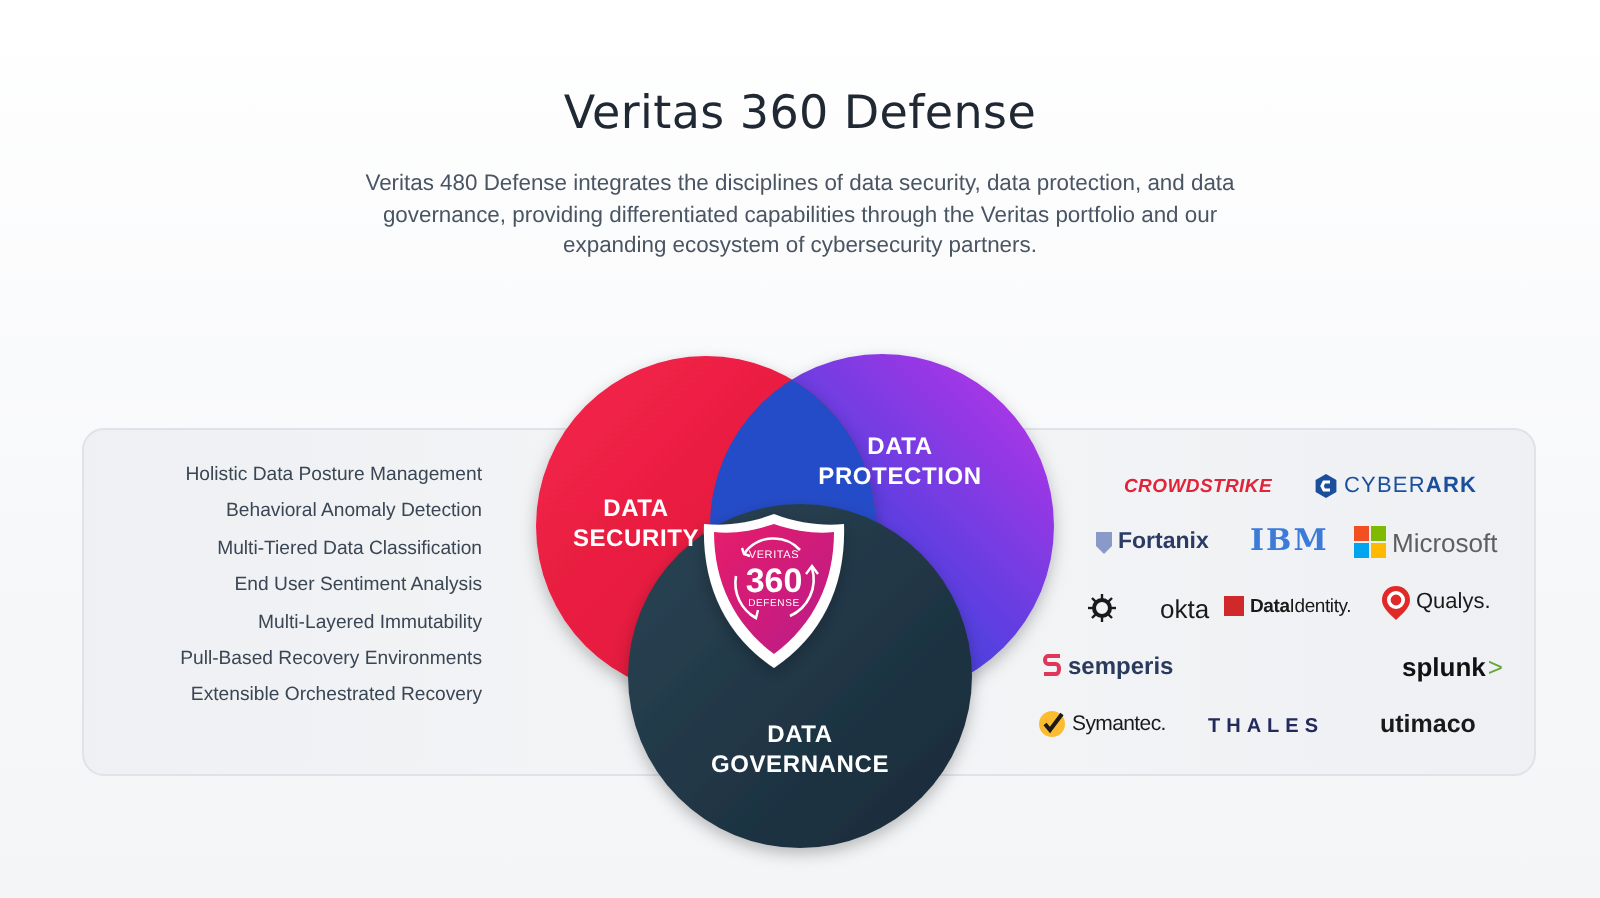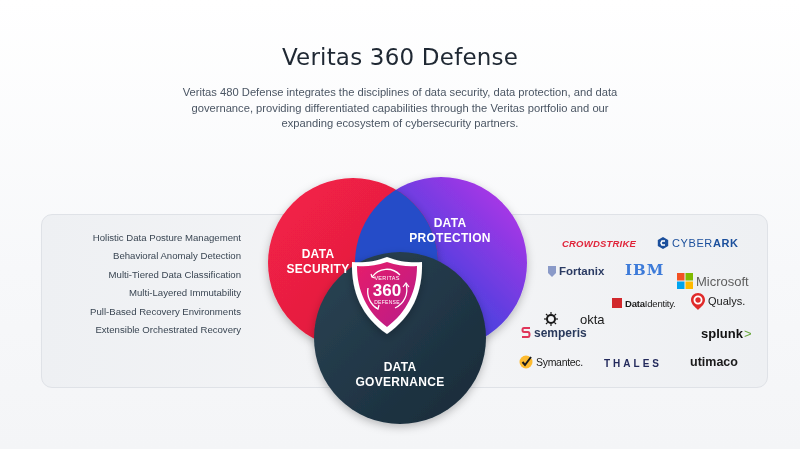--- a/index.html
+++ b/index.html
@@ -53,20 +53,21 @@
 
 <div class="title">Veritas 360 Defense</div>
 <div class="desc">Veritas 480 Defense integrates the disciplines of data security, data protection, and data governance, providing differentiated capabilities through the Veritas portfolio and our expanding ecosystem of cybersecurity partners.</div>
 
 <div class="panel"></div>
 
 <div class="features">
   <div class="feature">Holistic Data Posture Management</div>
   <div class="feature">Behavioral Anomaly Detection</div>
   <div class="feature">Multi-Tiered Data Classification</div>
+  <div class="feature">End User Sentiment Analysis</div>
   <div class="feature">Multi-Layered Immutability</div>
   <div class="feature">Pull-Based Recovery Environments</div>
   <div class="feature">Extensible Orchestrated Recovery</div>
 </div>
 
 <svg class="venn" width="800" height="449" viewBox="0 0 800 449">
   <defs>
     <linearGradient id="gRed" x1="0" y1="0" x2="1" y2="1">
       <stop offset="0" stop-color="#f5214a"></stop>
       <stop offset="1" stop-color="#d91c36"></stop>
@@ -155,33 +156,33 @@
     <span class="icon">
       <svg width="8" height="11" viewBox="0 0 8 11">
           <path d="M0 0 L8 0 L8 7 L4 11 L0 7 Z" fill="#8a9ac8"></path>
         </svg>
     </span>
     <span style="font-size:11.5px; font-weight:700; color:#2b3b63;">Fortanix</span>
   </div>
   <div class="logo" style="left:110px; top:32px;">
     <span style="font-family:'DejaVu Serif', serif; font-size:15px; font-weight:700; color:#3d7bd9; letter-spacing:1px;">IBM</span>
   </div>
-  <div class="logo" style="left:162px; top:43px;">
+  <div class="logo" style="left:162px; top:33px;">
     <span class="icon">
       <svg width="16" height="16" viewBox="0 0 16 16">
           <rect x="0" y="0" width="7.5" height="7.5" fill="#f25022"></rect>
           <rect x="8.5" y="0" width="7.5" height="7.5" fill="#7fba00"></rect>
           <rect x="0" y="8.5" width="7.5" height="7.5" fill="#00a4ef"></rect>
           <rect x="8.5" y="8.5" width="7.5" height="7.5" fill="#ffb900"></rect>
         </svg>
     </span>
     <span style="font-size:13px; color:#5e5e5e;">Microsoft</span>
   </div>
 
-  <div class="logo" style="left:29px; top:81px;gap:22px;">
+  <div class="logo" style="left:29px; top:66px;gap:22px;">
     <span class="icon">
       <svg width="14" height="14" viewBox="0 0 14 14">
           <circle cx="7" cy="7" r="4" fill="none" stroke="#1a1a1a" stroke-width="2"></circle>
           <g stroke="#1a1a1a" stroke-width="1.2">
             <line x1="7" y1="0" x2="7" y2="2.5"></line>
             <line x1="7" y1="11.5" x2="7" y2="14"></line>
             <line x1="0" y1="7" x2="2.5" y2="7"></line>
             <line x1="11.5" y1="7" x2="14" y2="7"></line>
             <line x1="2" y1="2" x2="3.7" y2="3.7"></line>
             <line x1="10.3" y1="10.3" x2="12" y2="12"></line>

